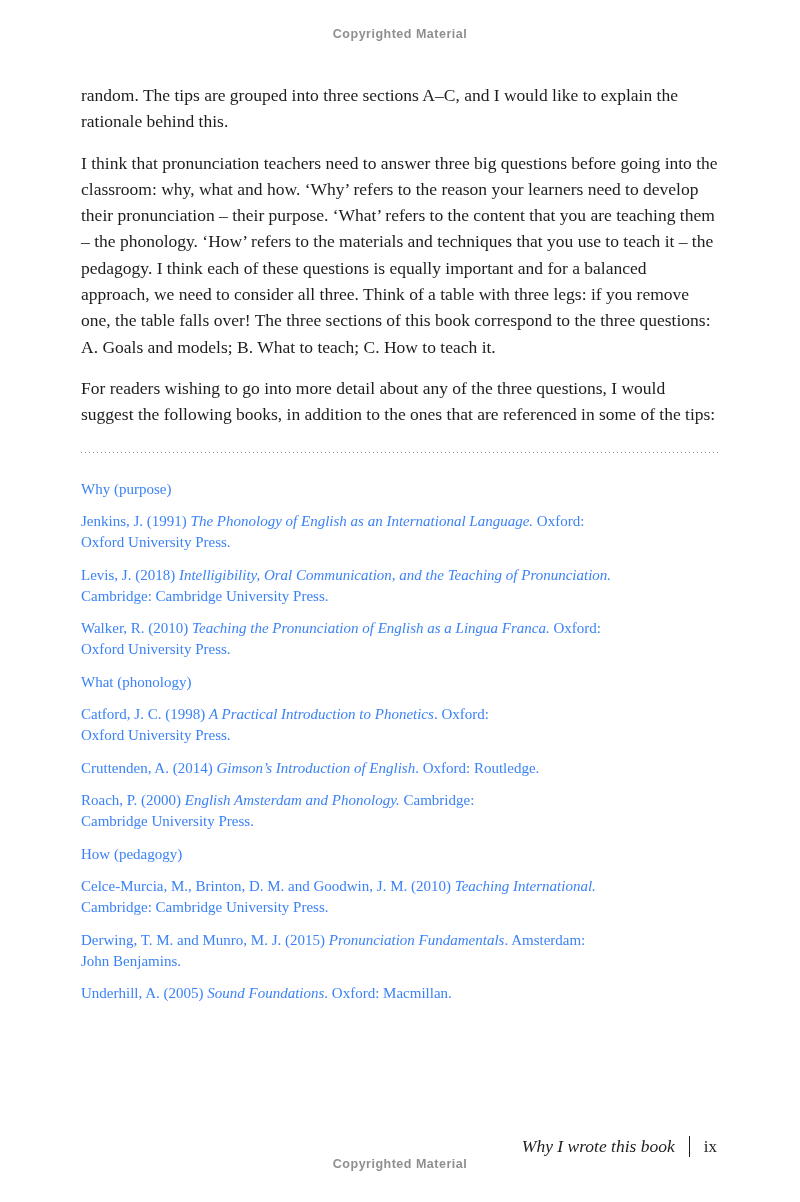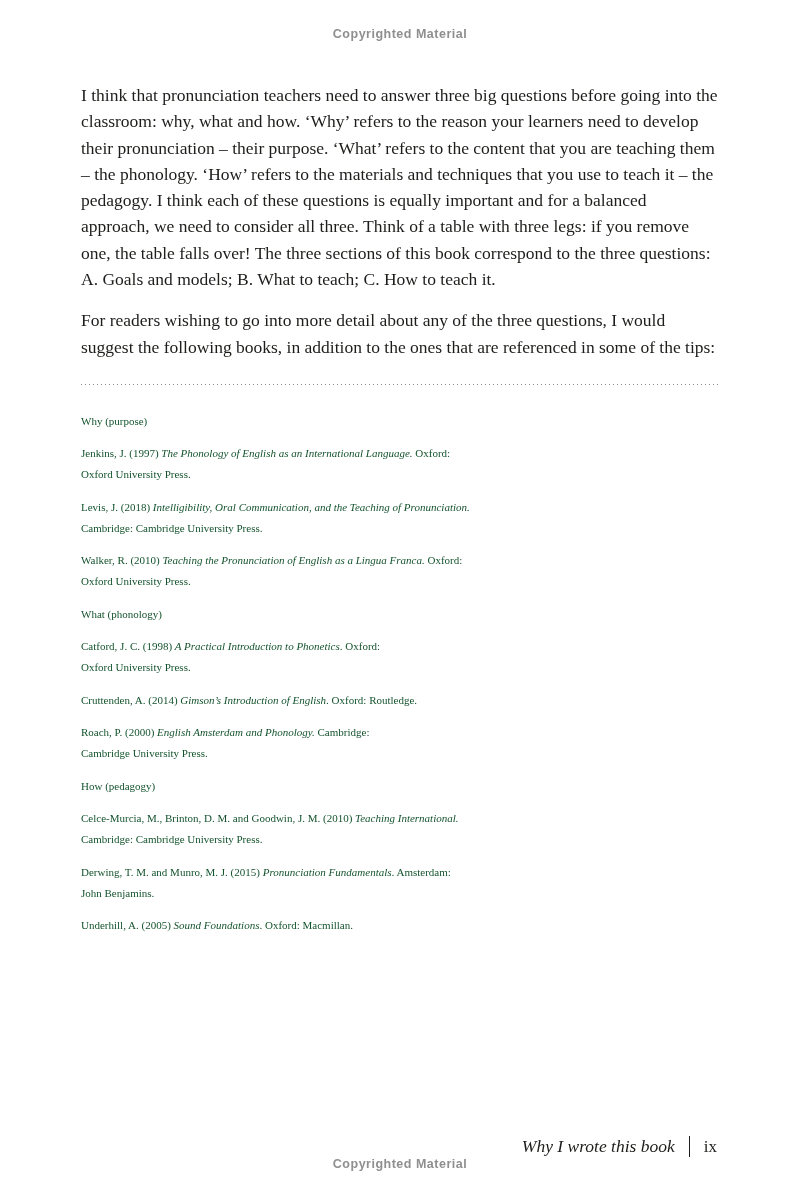--- a/index.html
+++ b/index.html
@@ -36,23 +36,23 @@
     line-height: 26.3px;
     color: #1d1d1b;
   }
   .dotted-rule {
     height: 1px;
     margin: 24px 0 26px 0;
     background: repeating-linear-gradient(to right, #8f8f8f 0 1px, transparent 1px 4px);
   }
   .ref-heading, .ref-entry {
     margin: 0 0 11.5px 0;
-    font-size: 11px;
+    font-size: 15px;
     line-height: 21px;
-    color: #14532d;
+    color: #3b82f6;
   }
   .footer {
     position: absolute;
     top: 1136px; right: 83px;
     display: flex; align-items: center;
   }
   .footer-title {
     font-style: italic;
     font-size: 17.5px;
     color: #1d1d1b;
@@ -70,30 +70,31 @@
 </style>
 </head>
 <body>
 
 <div class="page">
 
   <div class="copyright top">Copyrighted Material</div>
 
   <div class="content">
 
+    <p class="body-para">random. The tips are grouped into three sections A–C, and I would like to explain the rationale behind this.</p>
 
     <p class="body-para">I think that pronunciation teachers need to answer three big questions before going into the classroom: why, what and how. ‘Why’ refers to the reason your learners need to develop their pronunciation – their purpose. ‘What’ refers to the content that you are teaching them – the phonology. ‘How’ refers to the materials and techniques that you use to teach it – the pedagogy. I think each of these questions is equally important and for a balanced approach, we need to consider all three. Think of a table with three legs: if you remove one, the table falls over! The three sections of this book correspond to the three questions: A. Goals and models; B. What to teach; C. How to teach it.</p>
 
     <p class="body-para">For readers wishing to go into more detail about any of the three questions, I would suggest the following books, in addition to the ones that are referenced in some of the tips:</p>
 
     <div class="dotted-rule"></div>
 
     <div class="references" id="refs">
         <p class="ref-heading">Why (purpose)</p>
-        <p class="ref-entry"><span>Jenkins, J. (1997) </span><em>The Phonology of English as an International Language.</em><span> Oxford:</span><br><span>Oxford University Press.</span></p>
+        <p class="ref-entry"><span>Jenkins, J. (1991) </span><em>The Phonology of English as an International Language.</em><span> Oxford:</span><br><span>Oxford University Press.</span></p>
         <p class="ref-entry"><span>Levis, J. (2018) </span><em>Intelligibility, Oral Communication, and the Teaching of Pronunciation.</em><br><span>Cambridge: Cambridge University Press.</span></p>
         <p class="ref-entry"><span>Walker, R. (2010) </span><em>Teaching the Pronunciation of English as a Lingua Franca.</em><span> Oxford:</span><br><span>Oxford University Press.</span></p>
         <p class="ref-heading">What (phonology)</p>
         <p class="ref-entry"><span>Catford, J. C. (1998) </span><em>A Practical Introduction to Phonetics</em><span>. Oxford:</span><br><span>Oxford University Press.</span></p>
         <p class="ref-entry"><span>Cruttenden, A. (2014) </span><em>Gimson’s Introduction of English</em><span>. Oxford: Routledge.</span></p>
         <p class="ref-entry"><span>Roach, P. (2000) </span><em>English Amsterdam and Phonology.</em><span> Cambridge:</span><br><span>Cambridge University Press.</span></p>
         <p class="ref-heading">How (pedagogy)</p>
         <p class="ref-entry"><span>Celce-Murcia, M., Brinton, D. M. and Goodwin, J. M. (2010) </span><em>Teaching International.</em><br><span>Cambridge: Cambridge University Press.</span></p>
         <p class="ref-entry"><span>Derwing, T. M. and Munro, M. J. (2015) </span><em>Pronunciation Fundamentals</em><span>. Amsterdam:</span><br><span>John Benjamins.</span></p>
         <p class="ref-entry"><span>Underhill, A. (2005) </span><em>Sound Foundations</em><span>. Oxford: Macmillan.</span></p>

